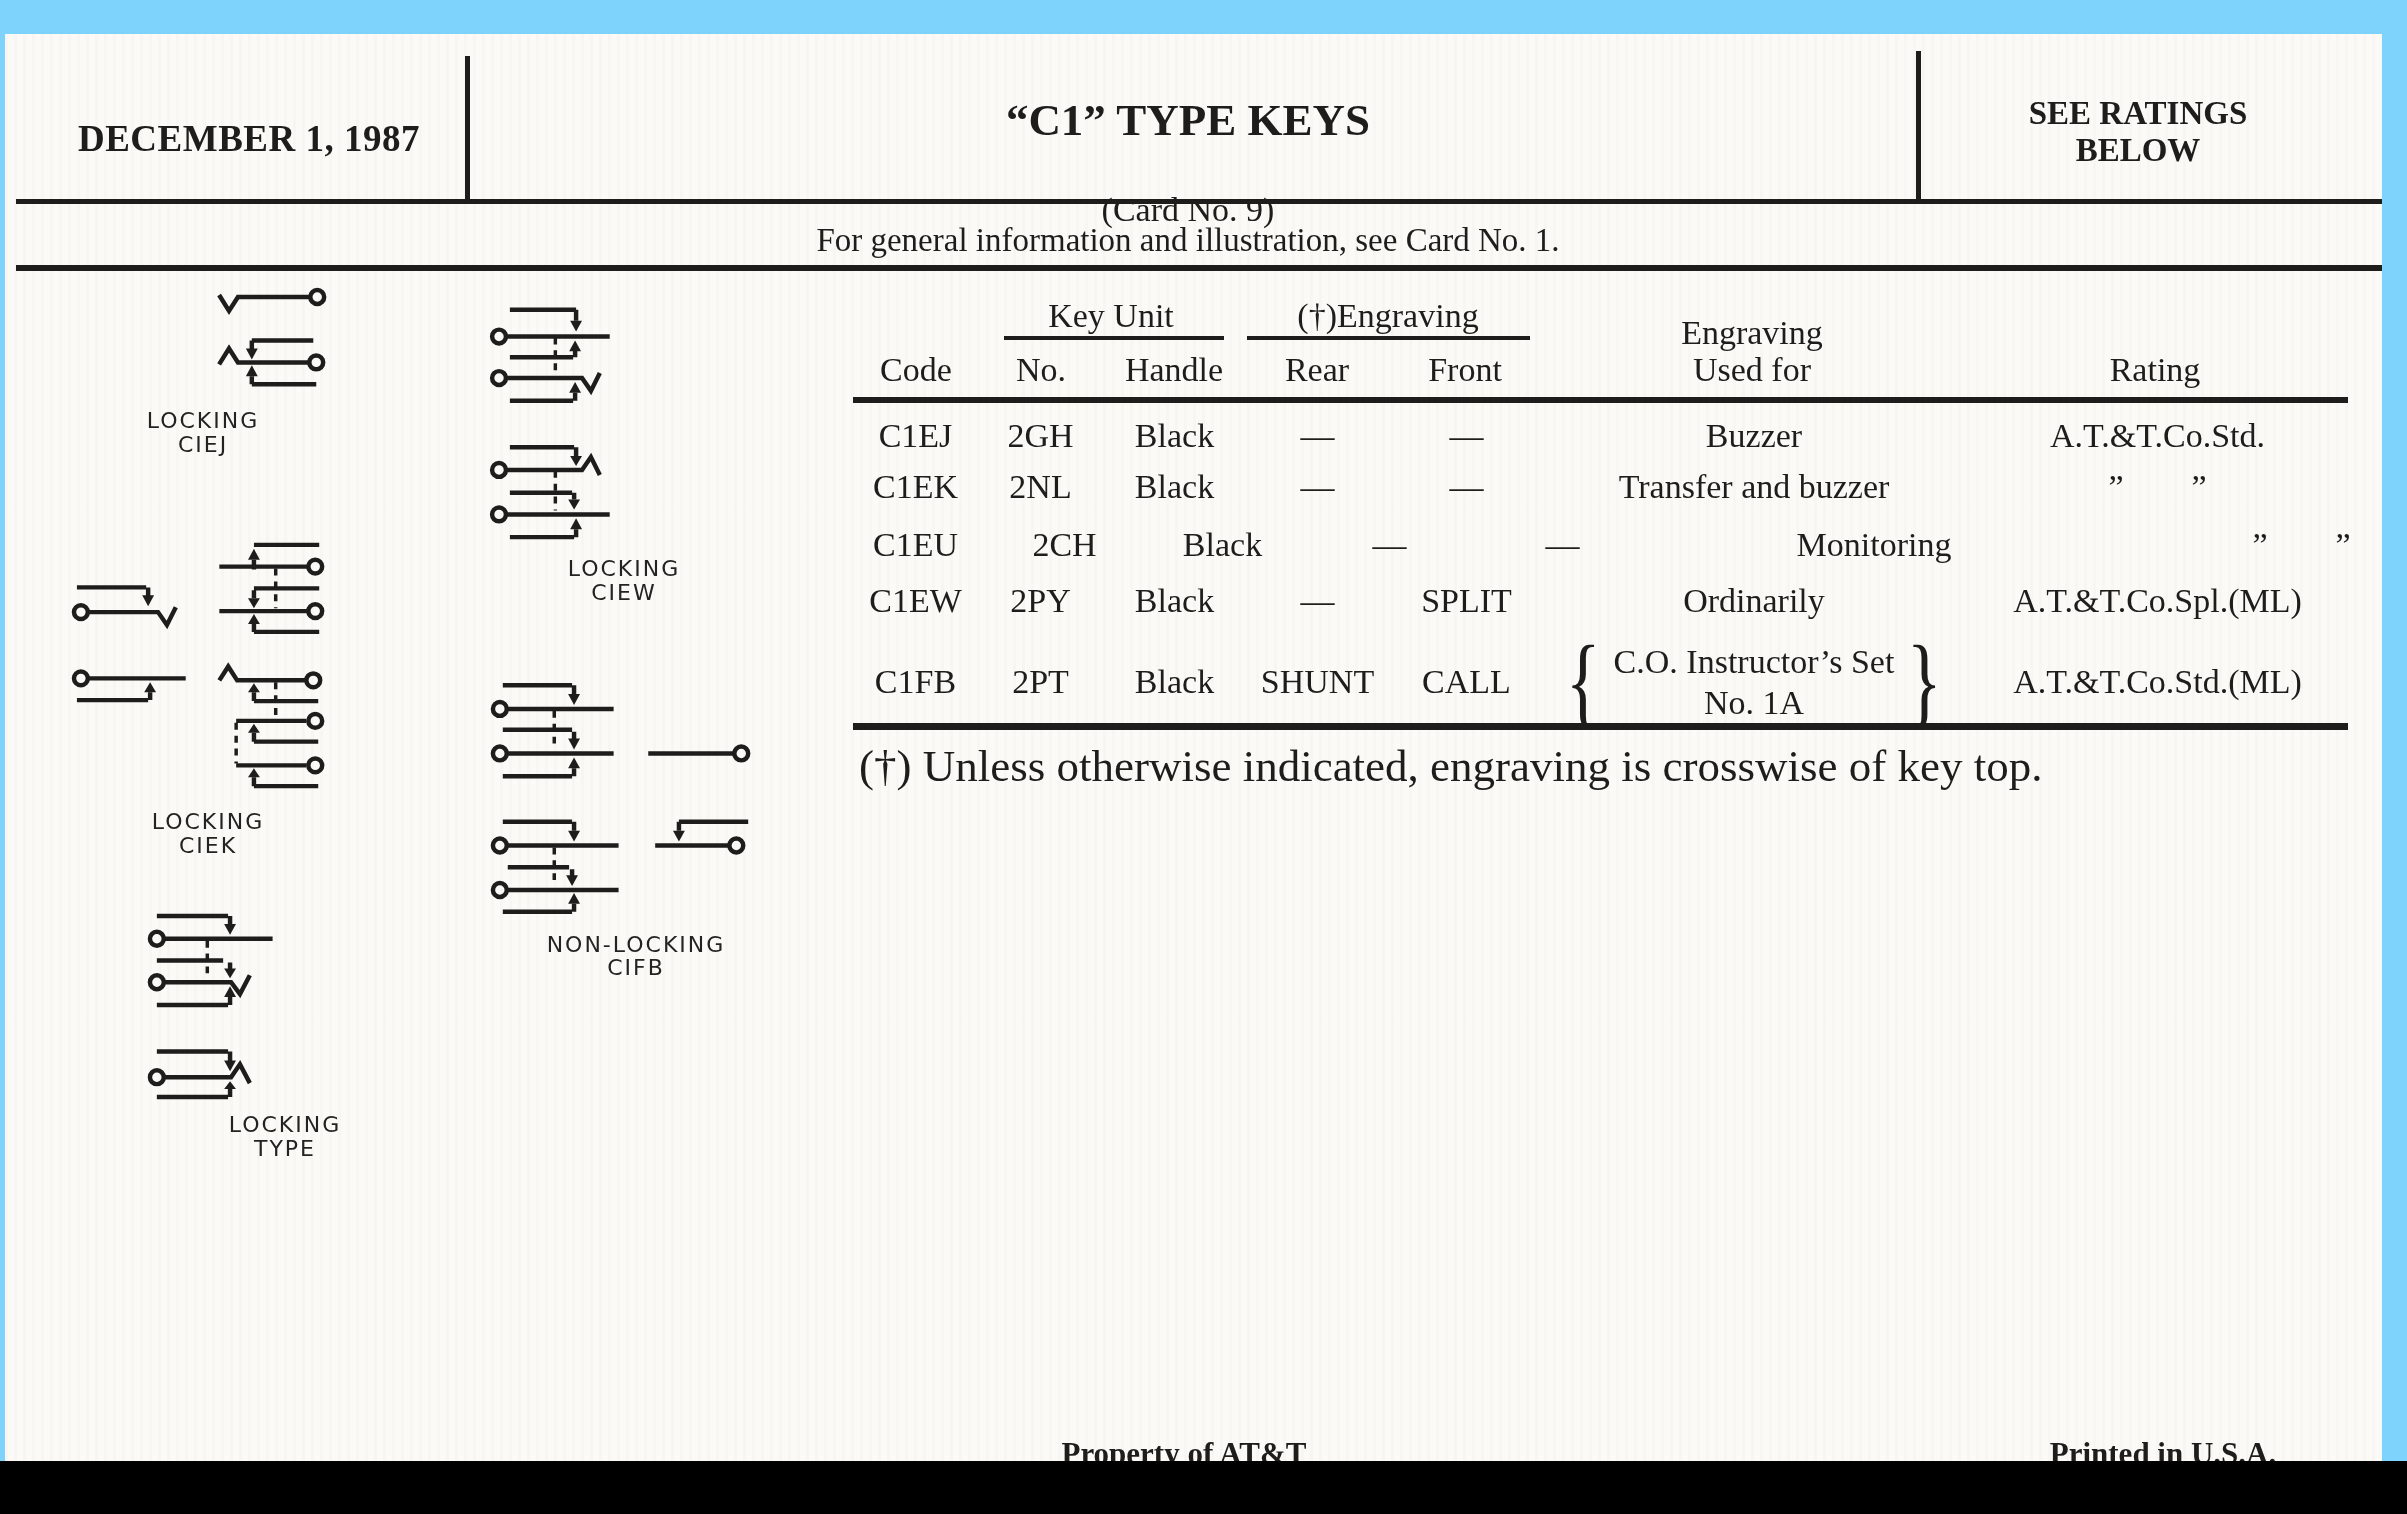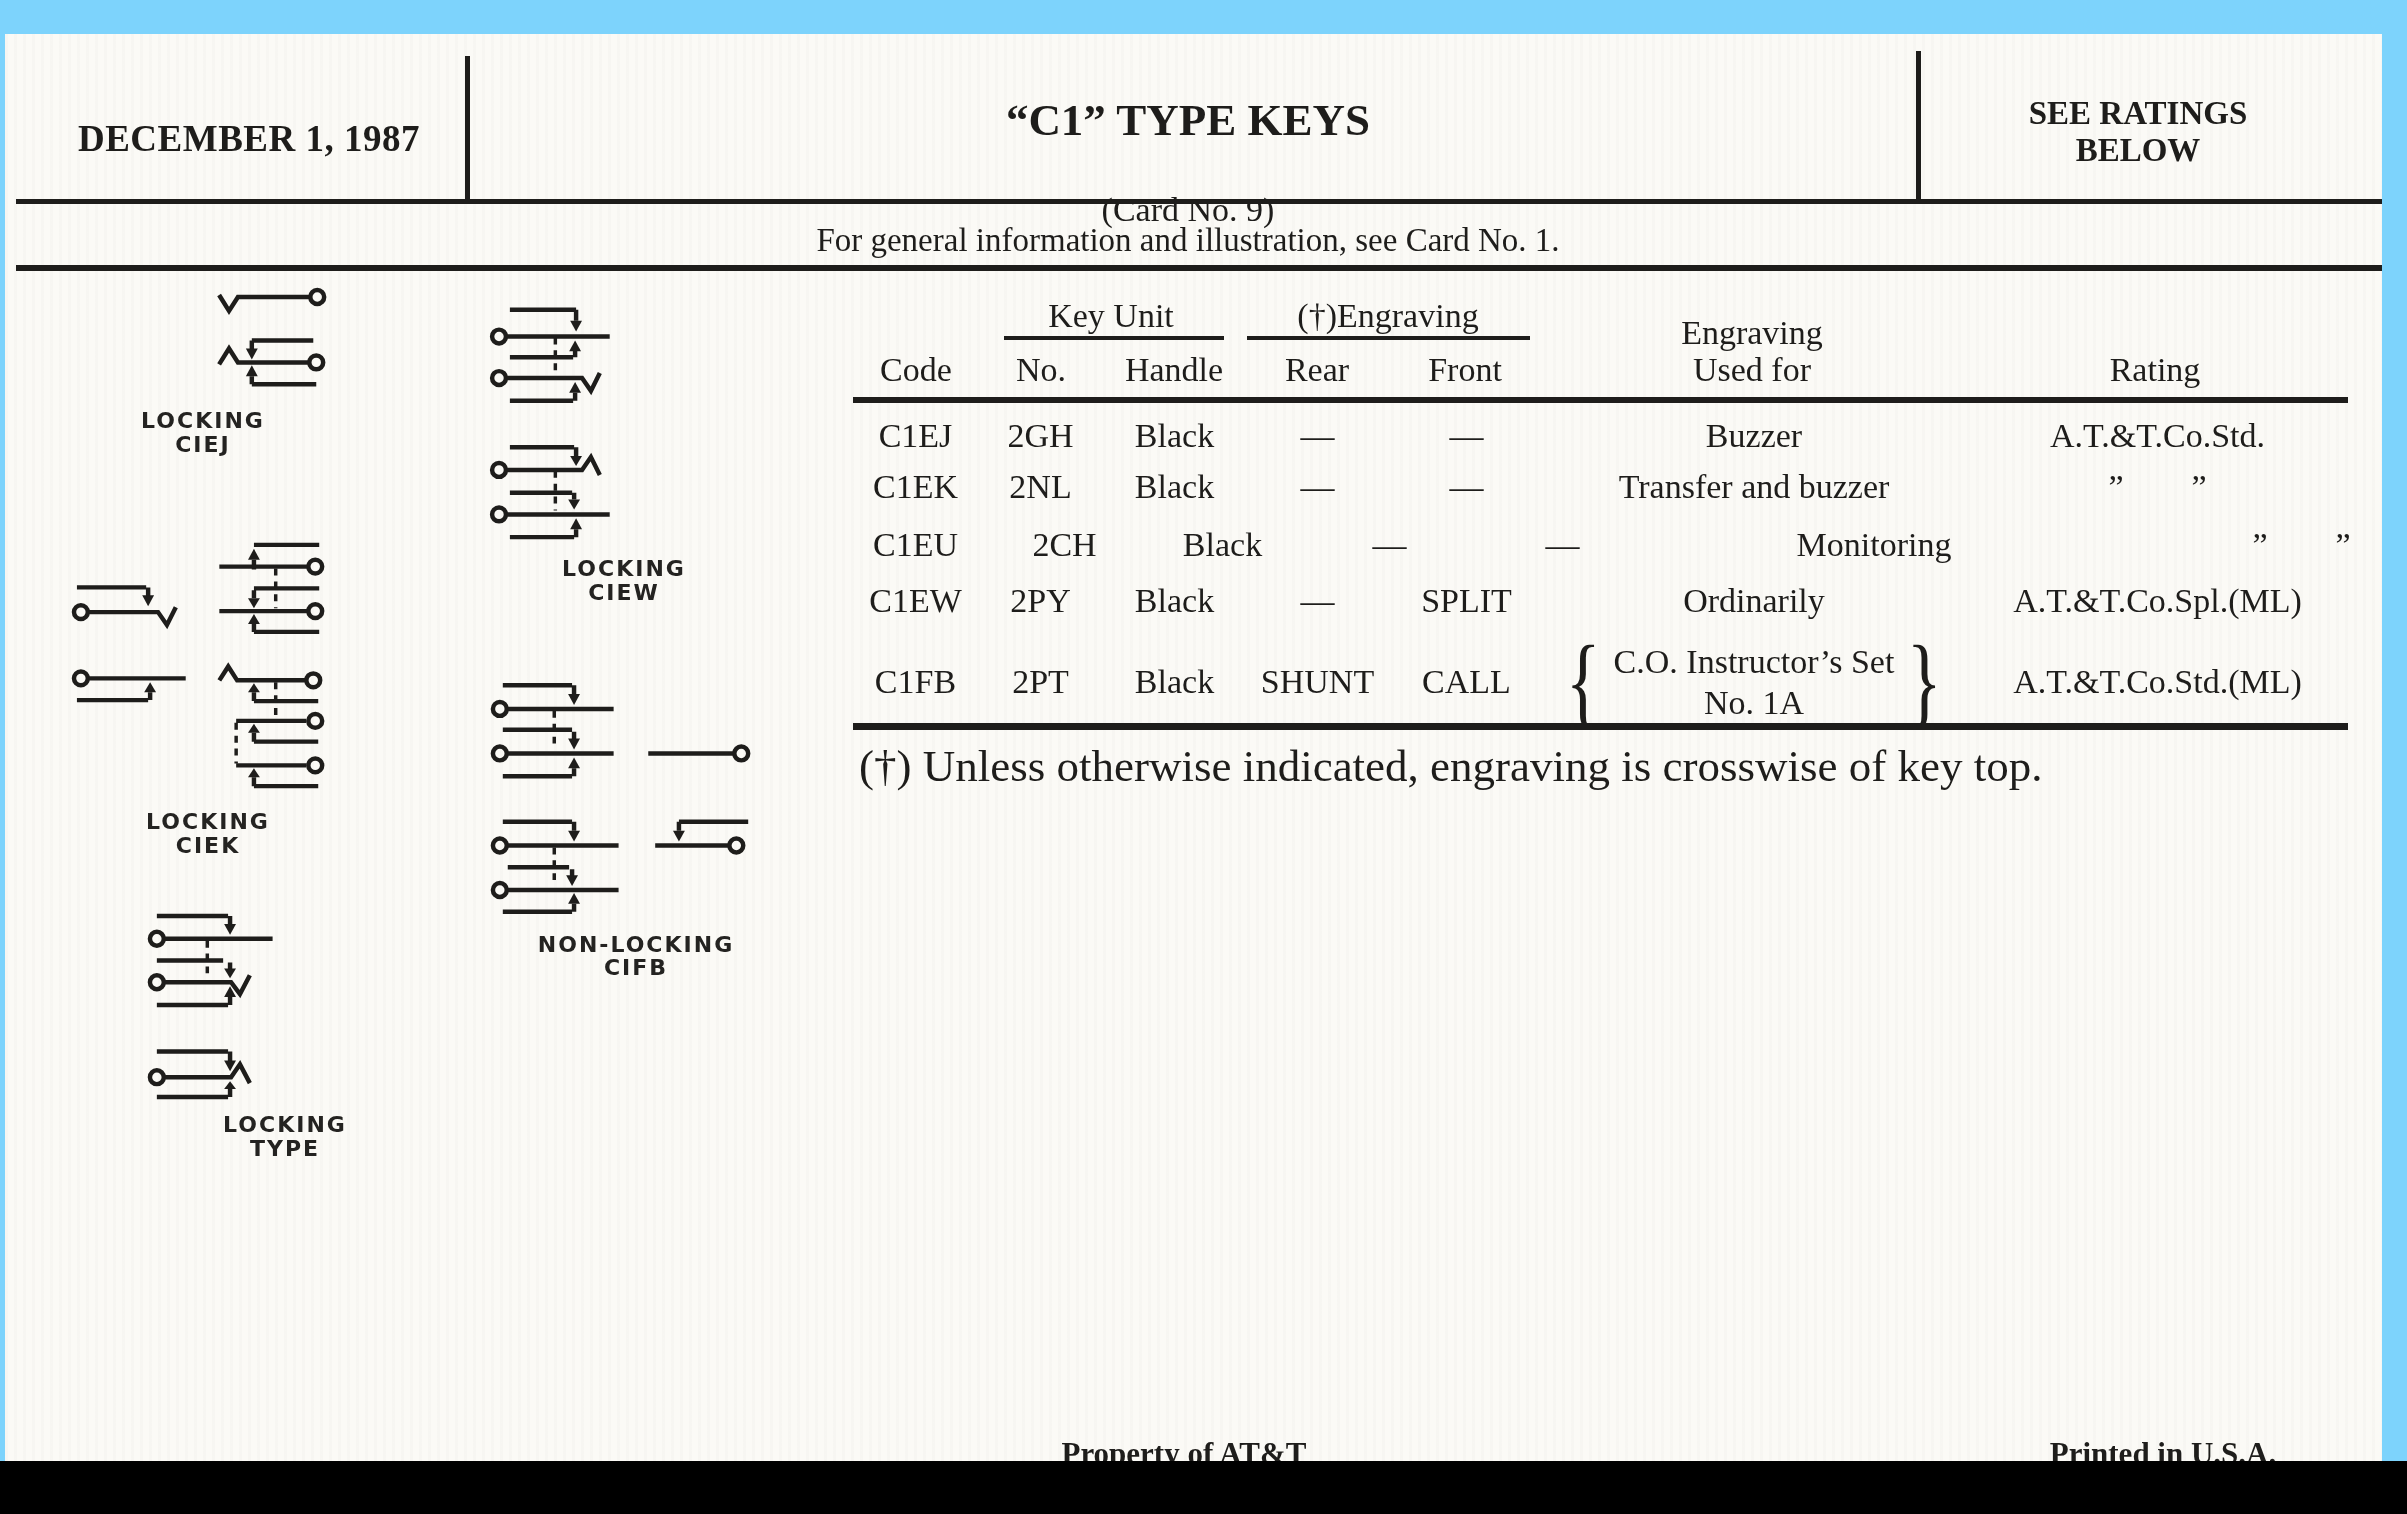--- a/index.html
+++ b/index.html
@@ -19,21 +19,21 @@
   .row{position:absolute;left:856px;width:1490px;display:grid;
        grid-template-columns:119px 131px 137px 149px 149px 426px 381px;
        font-size:34px;height:44px;line-height:44px;}
   .row>div{text-align:center;}
   .row5{top:632px;height:99px;line-height:99px;}
   .ufwrap{display:flex;align-items:center;justify-content:center;gap:6px;line-height:normal;height:99px;}
   .uflines{font-size:34px;line-height:41px;text-align:center;}
   .brace{font-size:101px;font-weight:400;line-height:89px;transform:scaleX(.72);color:#1e1d1b;}
   .footnote{font-size:45px;}
   .diag-label{position:absolute;transform:translateX(-50%);font-family:"DejaVu Sans",sans-serif;
-              font-weight:700;font-size:22px;letter-spacing:2px;color:#242321;white-space:nowrap;line-height:24px;}
+              font-weight:400;font-size:22px;letter-spacing:2px;color:#242321;white-space:nowrap;line-height:24px;}
   .footer{font-weight:700;font-size:31px;}
   svg.diag{position:absolute;overflow:visible;}
   .smudge{position:absolute;left:1030px;top:1501px;width:495px;height:11px;background:#3a3a38;
           opacity:.28;filter:blur(4px);border-radius:6px;}
 </style>
 </head>
 <body>
 
 <div class="stage">
   <div class="paper"></div>

